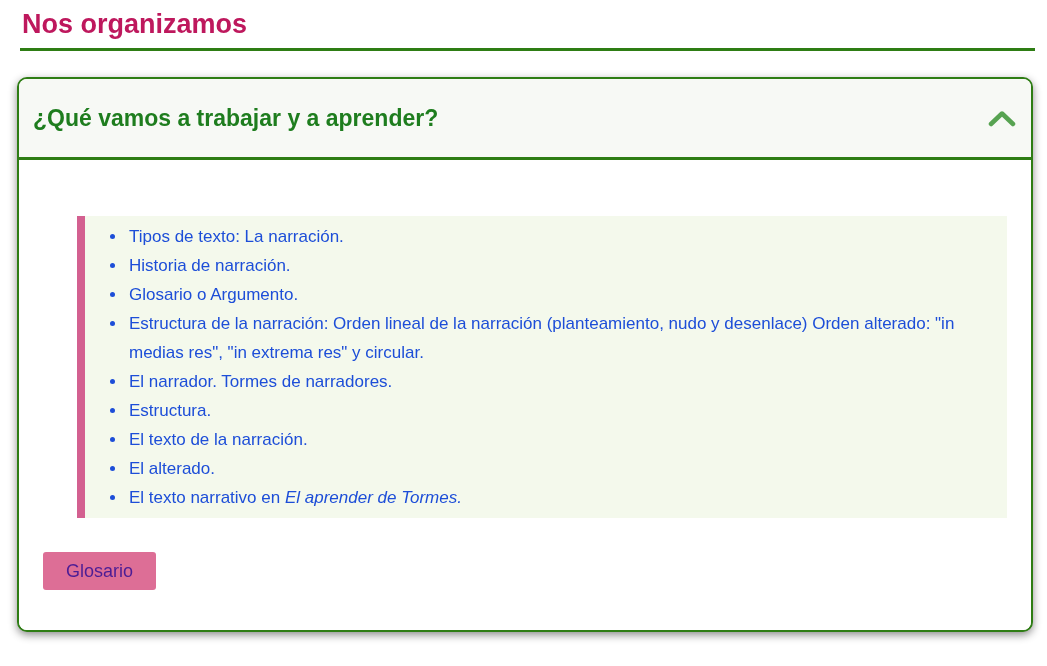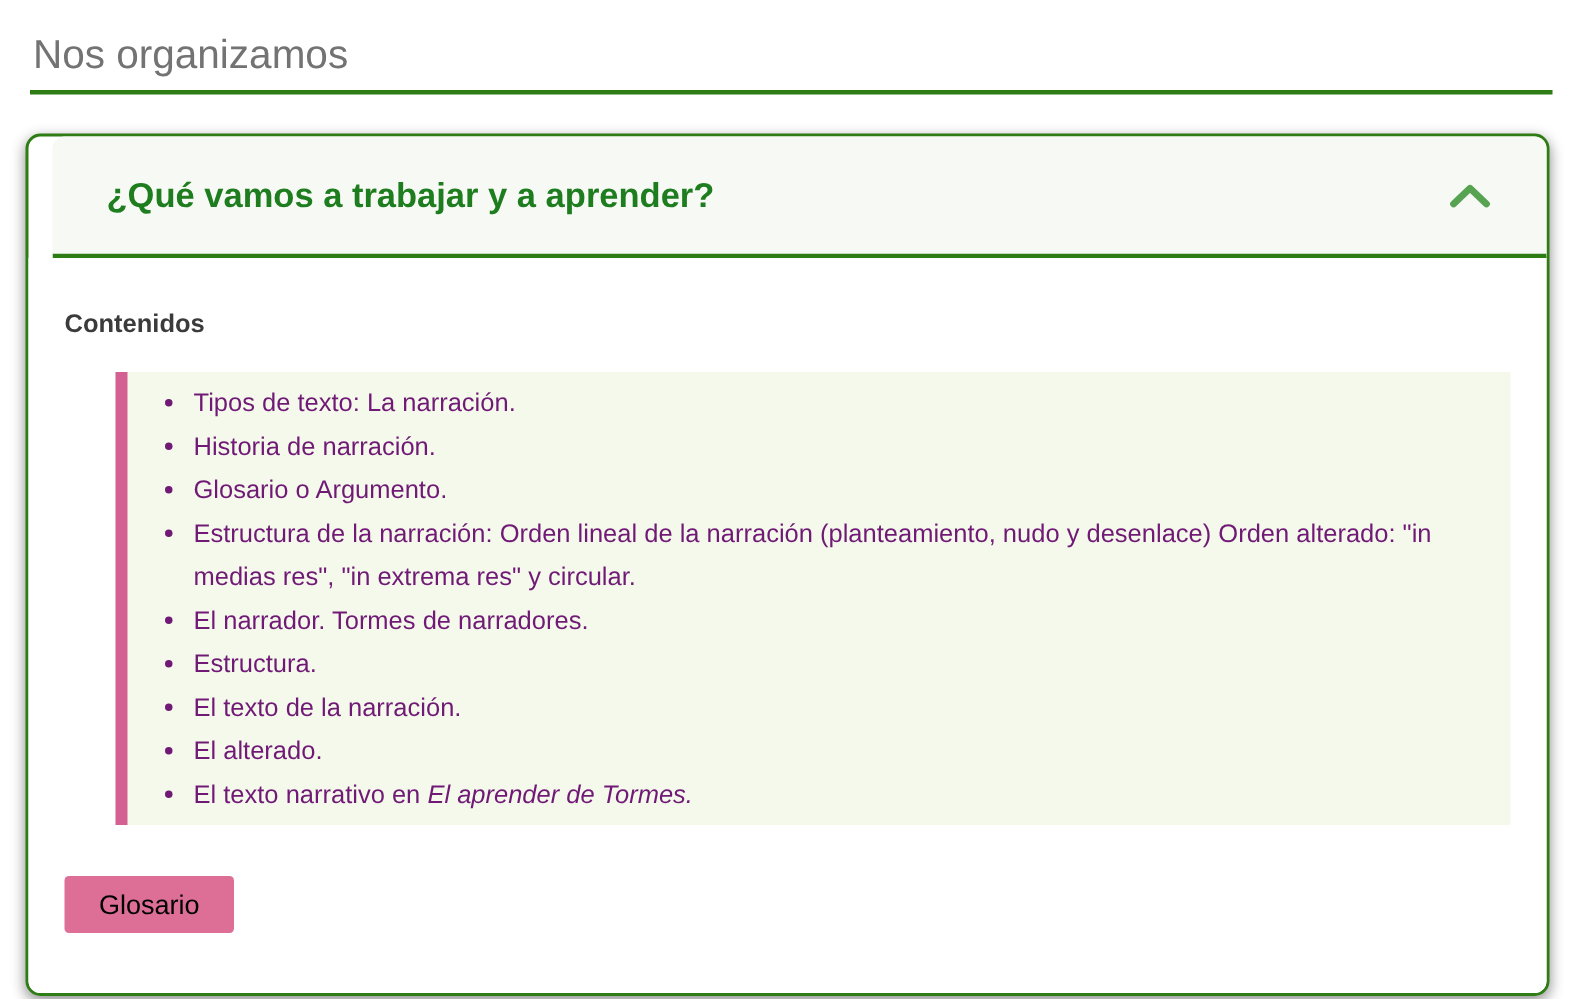--- a/index.html
+++ b/index.html
@@ -5,48 +5,47 @@
   * { box-sizing: border-box; }
   html, body { margin: 0; padding: 0; }
   body {
     width: 1047px;
     height: 666px;
     background: #ffffff;
     font-family: "Liberation Sans", sans-serif;
     overflow: hidden;
   }
   .page-title {
-    color: #737373;
+    color: #be185d;
     font-size: 27px;
-    font-weight: normal;
-    margin: 20px 12px 0 22px;
+    font-weight: bold;
+    margin: 8px 12px 0 22px;
     line-height: 33px;
   }
   .title-rule {
     height: 3px;
     background: #2e7d14;
     margin: 7px 12px 0 20px;
   }
   .panel {
     margin: 26px 14px 0 17px;
     border: 2px solid #2e7d14;
     border-radius: 10px;
     background: #ffffff;
     box-shadow: 0 3px 9px rgba(0,0,0,0.45);
   }
   .panel-header {
     display: flex;
     justify-content: space-between;
     align-items: center;
     background: #f7f9f5;
-    padding: 25px 36px;
+    padding: 25px 14px;
     border-bottom: 3px solid #2e7d14;
     border-radius: 8px 8px 0 0;
     cursor: pointer;
-    margin-left: 16px;
   }
   .panel-title {
     color: #1e7d1e;
     font-size: 23px;
     font-weight: bold;
     line-height: 28px;
   }
   .chevron { display: inline-flex; align-items: center; }
   .panel-body {
     padding: 34px 24px 40px 24px;
@@ -61,31 +60,31 @@
   }
   .list-box {
     margin: 22px 0 0 34px;
     background: #f4f9ec;
     border-left: 8px solid #d36090;
     padding: 6px 16px 6px 10px;
   }
   .contents-list {
     margin: 0;
     padding-left: 32px;
-    color: #701a75;
+    color: #1d4ed8;
     font-size: 17px;
     line-height: 29px;
   }
   .contents-list li { padding-left: 2px; }
   .contents-list em { font-style: italic; }
   .glossary-btn {
     display: inline-block;
     margin-top: 34px;
     background: #dd6e96;
-    color: #000000;
+    color: #4c1d95;
     border: none;
     border-radius: 3px;
     font-family: "Liberation Sans", sans-serif;
     font-size: 18px;
     padding: 8px 23px;
     line-height: 22px;
     cursor: pointer;
   }
 </style>
 </head>
@@ -97,21 +96,20 @@
 <div class="panel">
   <div class="panel-header">
     <span class="panel-title">¿Qué vamos a trabajar y a aprender?</span>
     <span class="chevron">
       <svg width="30" height="17" viewBox="0 0 30 17">
         <polyline points="4,14 15,3.5 26,14" fill="none" stroke="#57a351" stroke-width="4.5" stroke-linecap="round" stroke-linejoin="round"></polyline>
       </svg>
     </span>
   </div>
   <div class="panel-body">
-    <div class="contents-label">Contenidos</div>
     <div class="list-box">
       <ul class="contents-list">
           <li><span>Tipos de texto: La narración.</span></li>
           <li><span>Historia de narración.</span></li>
           <li><span>Glosario o Argumento.</span></li>
           <li><span>Estructura de la narración: Orden lineal de la narración (planteamiento, nudo y desenlace) Orden alterado: "in medias res", "in extrema res" y circular.</span></li>
           <li><span>El narrador. Tormes de narradores.</span></li>
           <li><span>Estructura.</span></li>
           <li><span>El texto de la narración.</span></li>
           <li><span>El alterado.</span></li>

